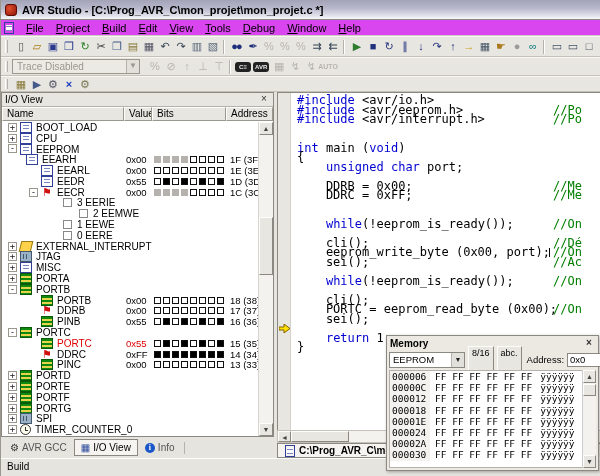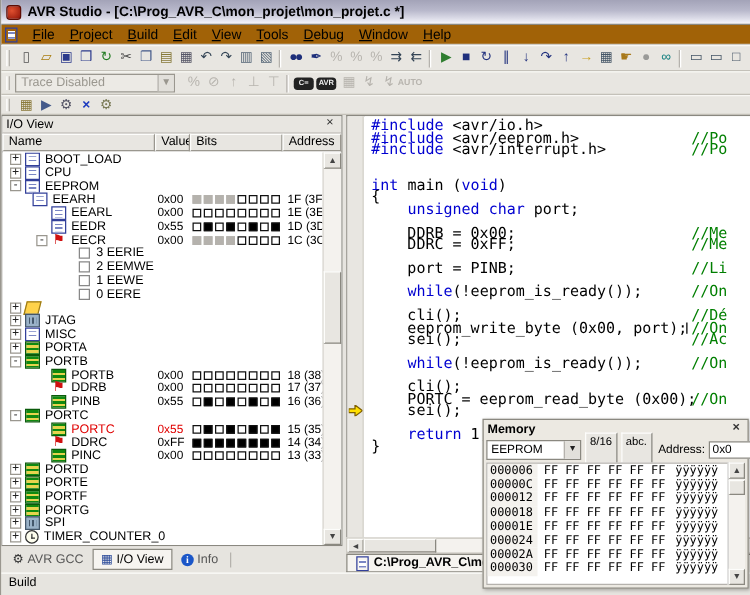--- a/index.html
+++ b/index.html
@@ -8,21 +8,21 @@
     background:#e6e4df;font-family:"Liberation Sans",sans-serif;font-size:11px;color:#000;
     border-left:1px solid #9a978f;}
   
   .titlebar{position:absolute;left:0;top:0;width:600px;height:20px;display:flex;align-items:center;gap:5px;
     padding-left:4px;background:linear-gradient(180deg,#a3a3b8 0%,#b9b9cc 45%,#dcdce8 78%,#f7f7fb 100%);
     border-bottom:1px solid #8a8880;font-weight:bold;font-size:11px;}
   .appicon{width:12px;height:12px;border-radius:3px;background:radial-gradient(circle at 35% 35%,#e05030,#8f1408);
     border:1px solid #5e0d04;flex:none;}
   
   .menubar{position:absolute;left:0;top:20px;width:600px;height:16px;display:flex;align-items:center;
-    background:#a16207;border-bottom:1px solid #cfccc5;padding-left:3px;}
+    background:#d946ef;border-bottom:1px solid #cfccc5;padding-left:3px;}
   .childdoc{width:10px;height:12px;background:#fff;border:1px solid #33409a;margin-right:6px;flex:none;
     background-image:repeating-linear-gradient(180deg,transparent 0 3px,#7a86c4 3px 4px);background-clip:content-box;padding:2px 1px;}
   .menu-item{display:inline-block;padding:1px 6px;cursor:default;}
   .menu-item::first-letter{text-decoration:underline;}
   
   .tbar{position:absolute;left:0;width:600px;display:flex;align-items:center;background:#e8e6e1;
     border-top:1px solid #f8f7f4;border-bottom:1px solid #c4c1b9;padding-left:4px;overflow:hidden;}
   #tb1{top:36px;height:21px;}
   #tb2{top:57px;height:19px;}
   #tb3{top:76px;height:16px;}
@@ -330,38 +330,39 @@
             <span class="bit b0"></span>
             <span class="bit b0"></span>
           </span>
           <span class="taddr">1C (3C)</span>
         </div>
         <div class="trow" style="padding-left: 48px;">
           <span class="exp noexp"></span>
           <span class="ti ti-check"></span>
           <span class="tname">3 EERIE</span>
         </div>
-        <div class="trow" style="padding-left: 48px;">
+        <div class="trow" style="padding-left: 64px;">
           <span class="exp noexp"></span>
           <span class="ti ti-check"></span>
           <span class="tname">2 EEMWE</span>
         </div>
         <div class="trow" style="padding-left: 48px;">
           <span class="exp noexp"></span>
           <span class="ti ti-check"></span>
           <span class="tname">1 EEWE</span>
         </div>
         <div class="trow" style="padding-left: 48px;">
           <span class="exp noexp"></span>
           <span class="ti ti-check"></span>
           <span class="tname">0 EERE</span>
         </div>
         <div class="trow" style="padding-left: 6px;">
           <span class="exp">+</span>
           <span class="ti ti-extint"></span>
+          <span class="tname">EXTERNAL_INTERRUPT</span>
         </div>
         <div class="trow" style="padding-left: 6px;">
           <span class="exp">+</span>
           <span class="ti ti-jtag"></span>
           <span class="tname">JTAG</span>
         </div>
         <div class="trow" style="padding-left: 6px;">
           <span class="exp">+</span>
           <span class="ti ti-doc"></span>
           <span class="tname">MISC</span>
@@ -533,21 +534,20 @@
         <div class="cline"><span class="tk-k">#include</span><span class="tk-t"> &lt;avr/interrupt.h&gt;</span><span class="cmt">//Po</span></div>
         <div class="cline"></div>
         <div class="cline"></div>
         <div class="cline"><span class="tk-k">int</span><span class="tk-t"> main (</span><span class="tk-k">void</span><span class="tk-t">)</span></div>
         <div class="cline"><span class="tk-t">{</span></div>
         <div class="cline"><span class="tk-t">    </span><span class="tk-k">unsigned</span><span class="tk-t"> </span><span class="tk-k">char</span><span class="tk-t"> port;</span></div>
         <div class="cline"></div>
         <div class="cline"><span class="tk-t">    DDRB = 0x00;</span><span class="cmt">//Me</span></div>
         <div class="cline"><span class="tk-t">    DDRC = 0xFF;</span><span class="cmt">//Me</span></div>
         <div class="cline"></div>
-        <div class="cline"><span class="tk-t">    port = PINB;</span><span class="cmt">//Li</span></div>
         <div class="cline"></div>
         <div class="cline"><span class="tk-t">    </span><span class="tk-k">while</span><span class="tk-t">(!eeprom_is_ready());</span><span class="cmt">//On</span></div>
         <div class="cline"></div>
         <div class="cline"><span class="tk-t">    cli();</span><span class="cmt">//Dé</span></div>
         <div class="cline"><span class="tk-t">    eeprom_write_byte (0x00, port);</span><span class="cmt">//On</span><span class="caret"></span></div>
         <div class="cline"><span class="tk-t">    sei();</span><span class="cmt">//Ac</span></div>
         <div class="cline"></div>
         <div class="cline"><span class="tk-t">    </span><span class="tk-k">while</span><span class="tk-t">(!eeprom_is_ready());</span><span class="cmt">//On</span></div>
         <div class="cline"></div>
         <div class="cline"><span class="tk-t">    cli();</span></div>

